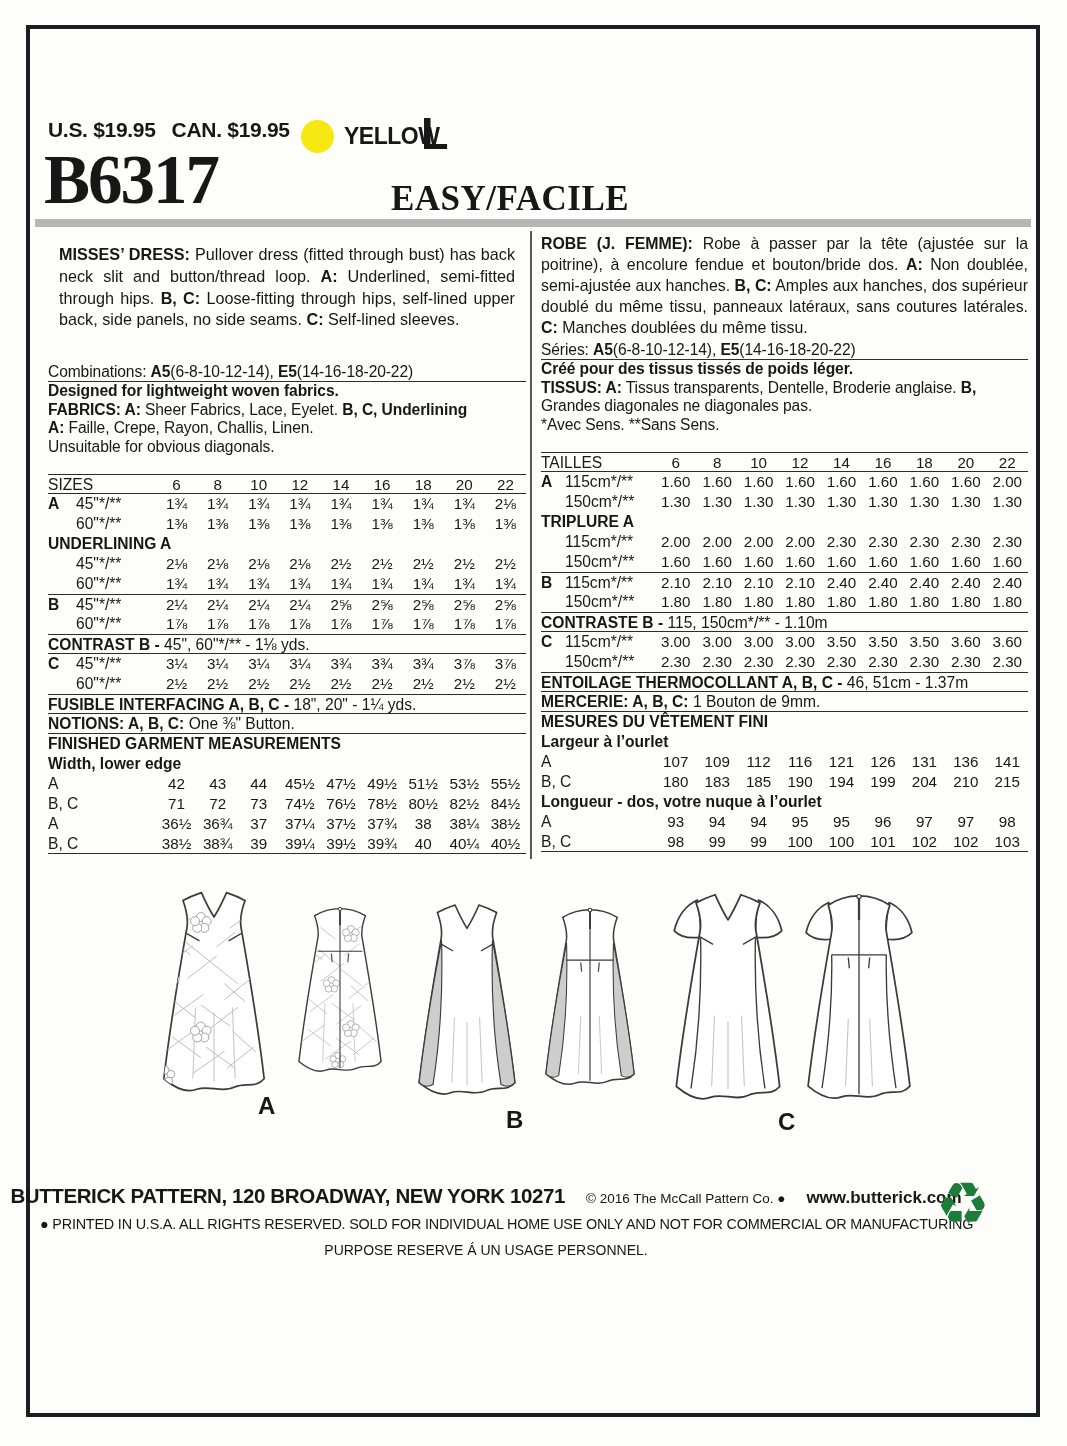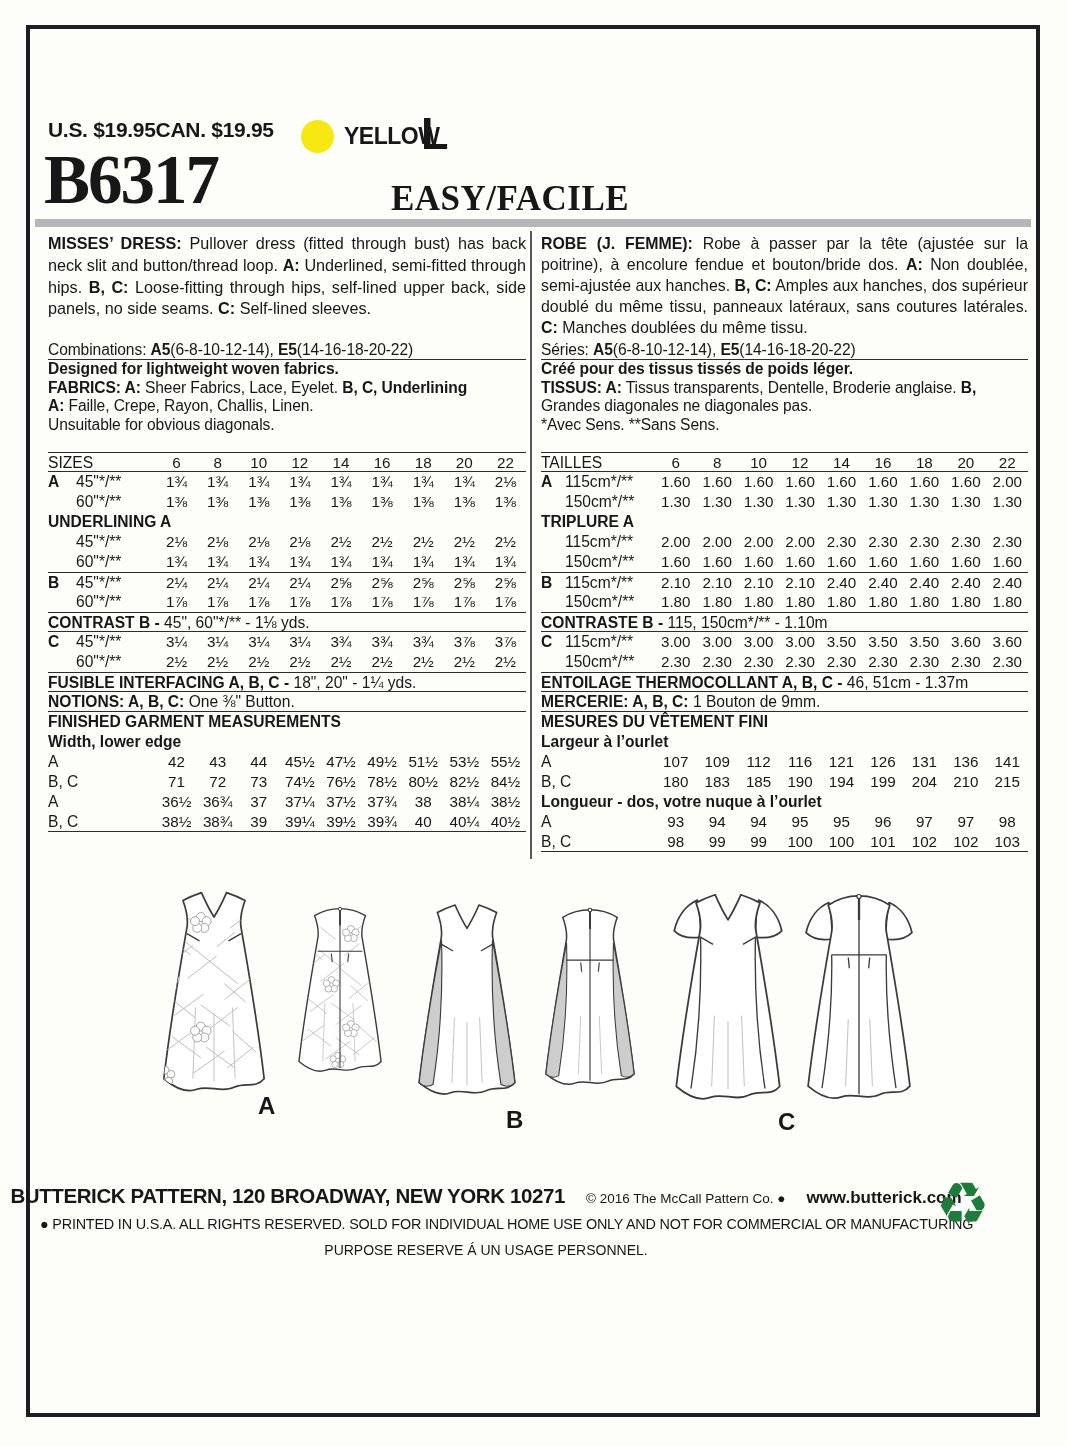--- a/index.html
+++ b/index.html
@@ -4,21 +4,21 @@
 <style>
   html,body{margin:0;padding:0;background:#ffffff}
   .sheet{position:relative;width:1067px;height:1446px;background:#fdfdfa;
          font-family:"Liberation Sans",sans-serif;color:#171717;overflow:hidden}
   .frame{position:absolute;left:26px;top:25px;width:1014px;height:1392px;
          border:4.5px solid #1d1d24;box-sizing:border-box}
 
   
   .priceline{position:absolute;left:48px;top:118px;font-weight:bold;font-size:21px;
              letter-spacing:-.3px;white-space:nowrap}
-  .priceline .can{}
+  .priceline .can{margin-left:16px}
   .dot{position:absolute;left:301px;top:120px;width:33px;height:33px;border-radius:50%;background:#f7e812}
   .colorname{position:absolute;left:344px;top:123px;font-size:23px;font-weight:bold;letter-spacing:-.5px}
   .sizeletter{position:absolute;left:421px;top:108px;font-size:45px;font-weight:bold}
   .patnum{position:absolute;left:44px;top:146px;font-family:"Liberation Serif",serif;
           font-weight:bold;font-size:69px;letter-spacing:-2px;line-height:1}
   .easy{position:absolute;left:308px;top:179px;width:404px;text-align:center;
         font-family:"Liberation Serif",serif;font-weight:bold;font-size:35px;letter-spacing:.5px}
   .graybar{position:absolute;left:35px;top:219px;width:996px;height:8px;background:#b6b6b8}
   .divider{position:absolute;left:530px;top:231px;width:2px;height:628px;background:#58585a}
 
@@ -80,21 +80,21 @@
   </div>
   <div class="dot"></div>
   <div class="colorname">YELLOW</div>
   <div class="sizeletter">L</div>
   <div class="patnum">B6317</div>
   <div class="easy">EASY/FACILE</div>
   <div class="graybar"></div>
   <div class="divider"></div>
 
   <section class="col en">
-    <p class="desc" style="margin:0"><b>MISSES’ DRESS:</b><span> Pullover dress (fitted through bust) has back neck slit and button/thread loop. </span><b>A:</b><span> Underlined, semi-fitted through hips. </span><b>B, C:</b><span> Loose-fitting through hips, self-lined upper back, side panels, no side seams. </span><b>C:</b><span> Self-lined sleeves.</span></p>
+    <p class="desc" style="margin:11px"><b>MISSES’ DRESS:</b><span> Pullover dress (fitted through bust) has back neck slit and button/thread loop. </span><b>A:</b><span> Underlined, semi-fitted through hips. </span><b>B, C:</b><span> Loose-fitting through hips, self-lined upper back, side panels, no side seams. </span><b>C:</b><span> Self-lined sleeves.</span></p>
     <div class="intro">
       <div class="iline u"><span>Combinations: </span><b>A5</b><span>(6-8-10-12-14), </span><b>E5</b><span>(14-16-18-20-22)</span></div>
       <div class="iline b">Designed for lightweight woven fabrics.</div>
       <div class="iline"><b>FABRICS: A:</b><span> Sheer Fabrics, Lace, Eyelet. </span><b>B, C, Underlining</b></div>
       <div class="iline"><b>A:</b><span> Faille, Crepe, Rayon, Challis, Linen.</span></div>
       <div class="iline">Unsuitable for obvious diagonals.</div>
     </div>
     <div class="tbl">
         <div class="trow rt rb">
           <span class="span2">SIZES</span>

